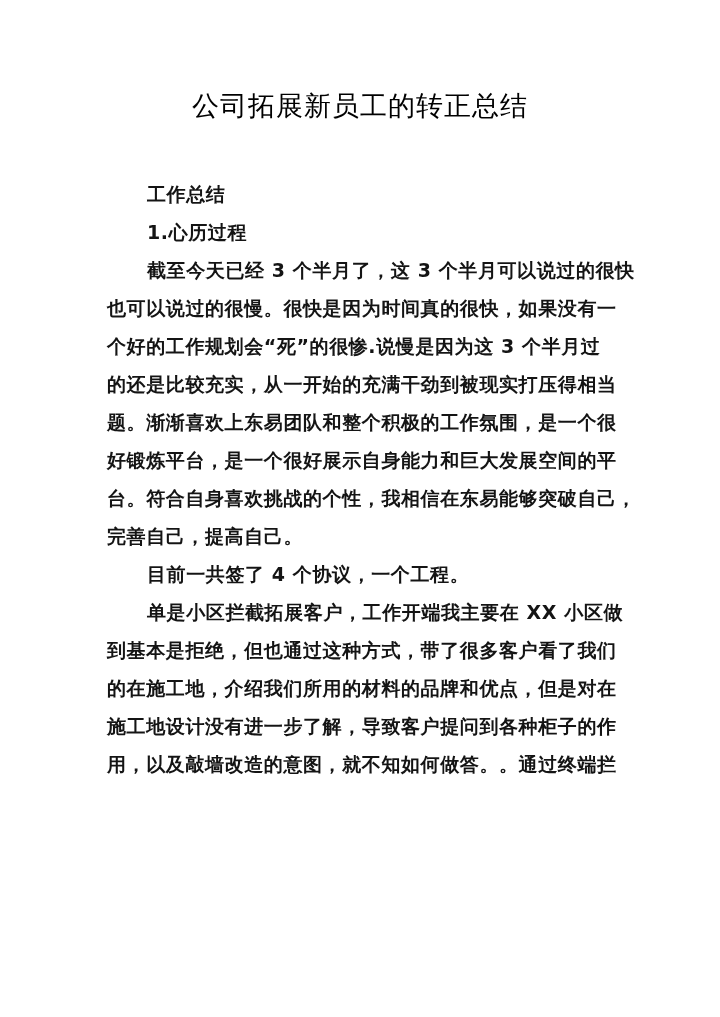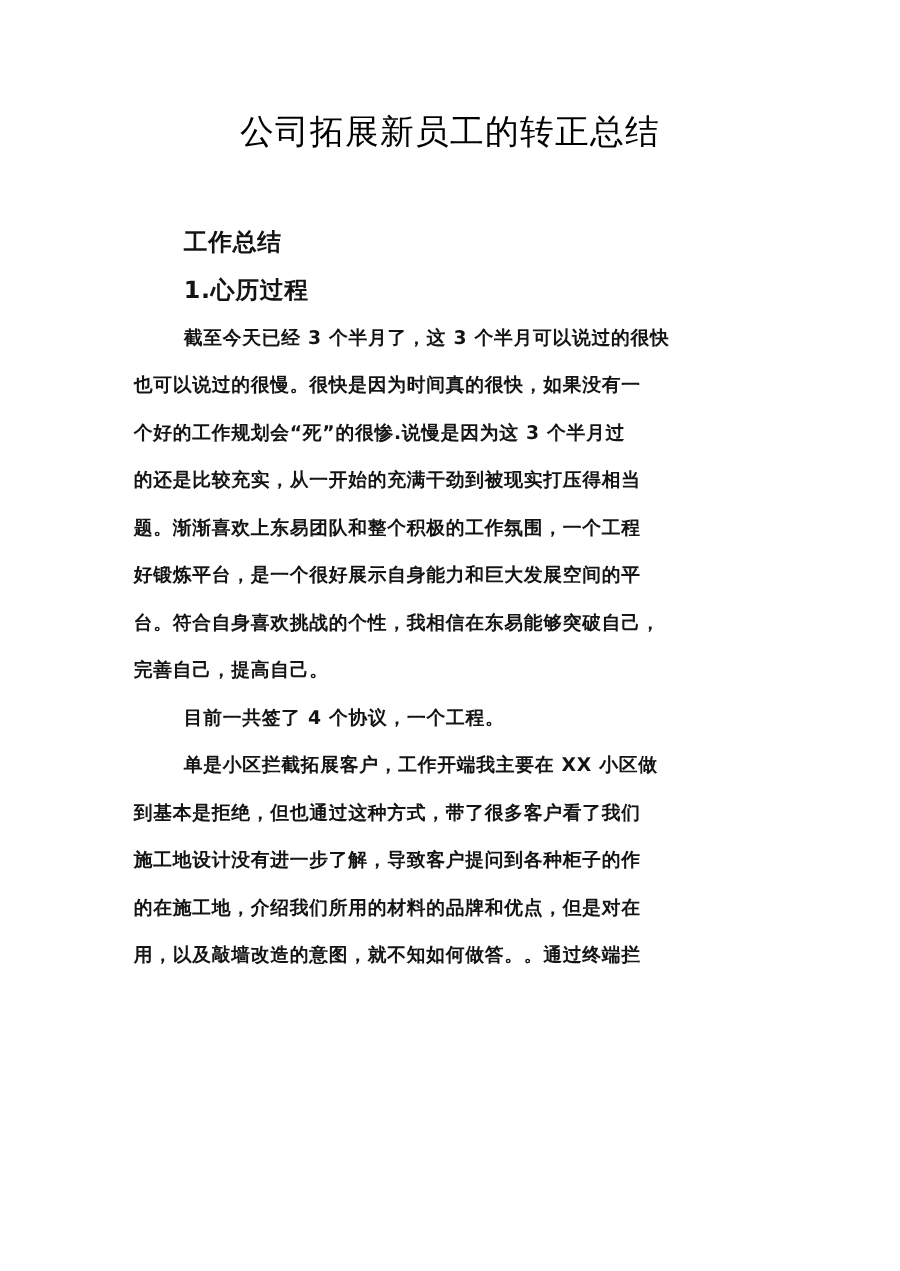--- a/index.html
+++ b/index.html
@@ -38,21 +38,21 @@
       position: absolute;
       top: 175px;
       left: 107px;
       width: 506px;
       font-weight: bold;
     }
     .line {
       display: block;
       height: 38px;
       line-height: 38px;
-      font-size: 15px;
+      font-size: 19px;
       white-space: nowrap;
       letter-spacing: 0.6px;
       color: #141414;
     }
     .indent {
       padding-left: 40px;
     }
     .heading {
       font-size: 19px;
     }
@@ -62,24 +62,24 @@
 
 <div class="page">
   <div class="title">公司拓展新员工的转正总结</div>
   <div class="body" id="doc-body">
       <span class="line indent heading">工作总结</span>
       <span class="line indent heading">1.心历过程</span>
       <span class="line indent">截至今天已经 3 个半月了，这 3 个半月可以说过的很快</span>
       <span class="line">也可以说过的很慢。很快是因为时间真的很快，如果没有一</span>
       <span class="line">个好的工作规划会“死”的很惨.说慢是因为这 3 个半月过</span>
       <span class="line">的还是比较充实，从一开始的充满干劲到被现实打压得相当</span>
-      <span class="line">题。渐渐喜欢上东易团队和整个积极的工作氛围，一个工程</span>
+      <span class="line">题。渐渐喜欢上东易团队和整个积极的工作氛围，是一个很</span>
       <span class="line">好锻炼平台，是一个很好展示自身能力和巨大发展空间的平</span>
       <span class="line">台。符合自身喜欢挑战的个性，我相信在东易能够突破自己，</span>
       <span class="line">完善自己，提高自己。</span>
       <span class="line indent">目前一共签了 4 个协议，一个工程。</span>
       <span class="line indent">单是小区拦截拓展客户，工作开端我主要在 XX 小区做</span>
       <span class="line">到基本是拒绝，但也通过这种方式，带了很多客户看了我们</span>
+      <span class="line">的在施工地，介绍我们所用的材料的品牌和优点，但是对在</span>
       <span class="line">施工地设计没有进一步了解，导致客户提问到各种柜子的作</span>
-      <span class="line">的在施工地，介绍我们所用的材料的品牌和优点，但是对在</span>
       <span class="line">用，以及敲墙改造的意图，就不知如何做答。。通过终端拦</span>
     </div>
 </div>
 
 </body></html>

